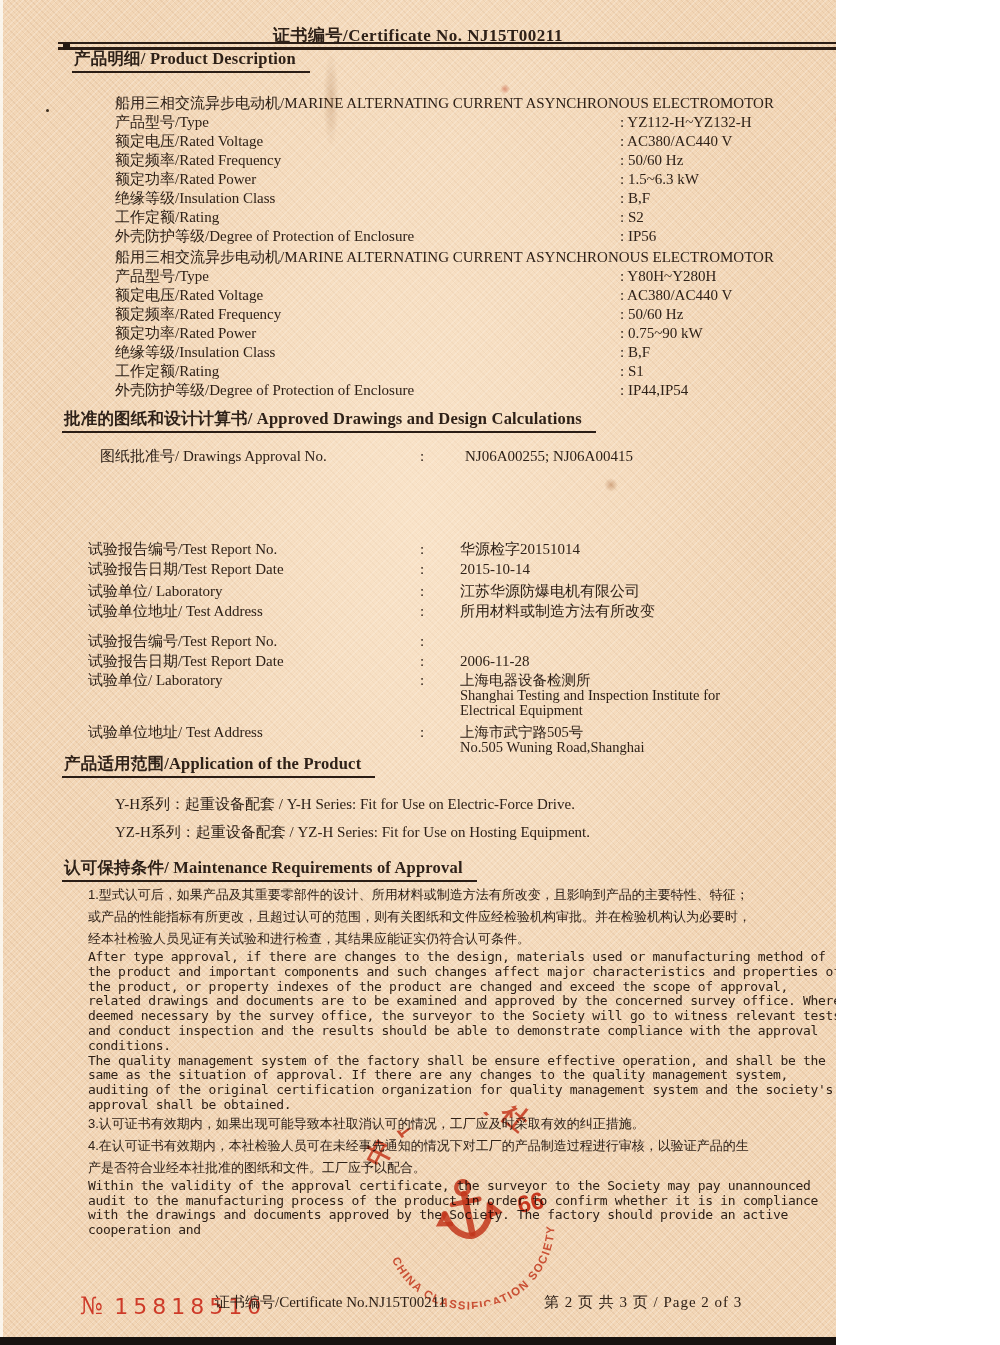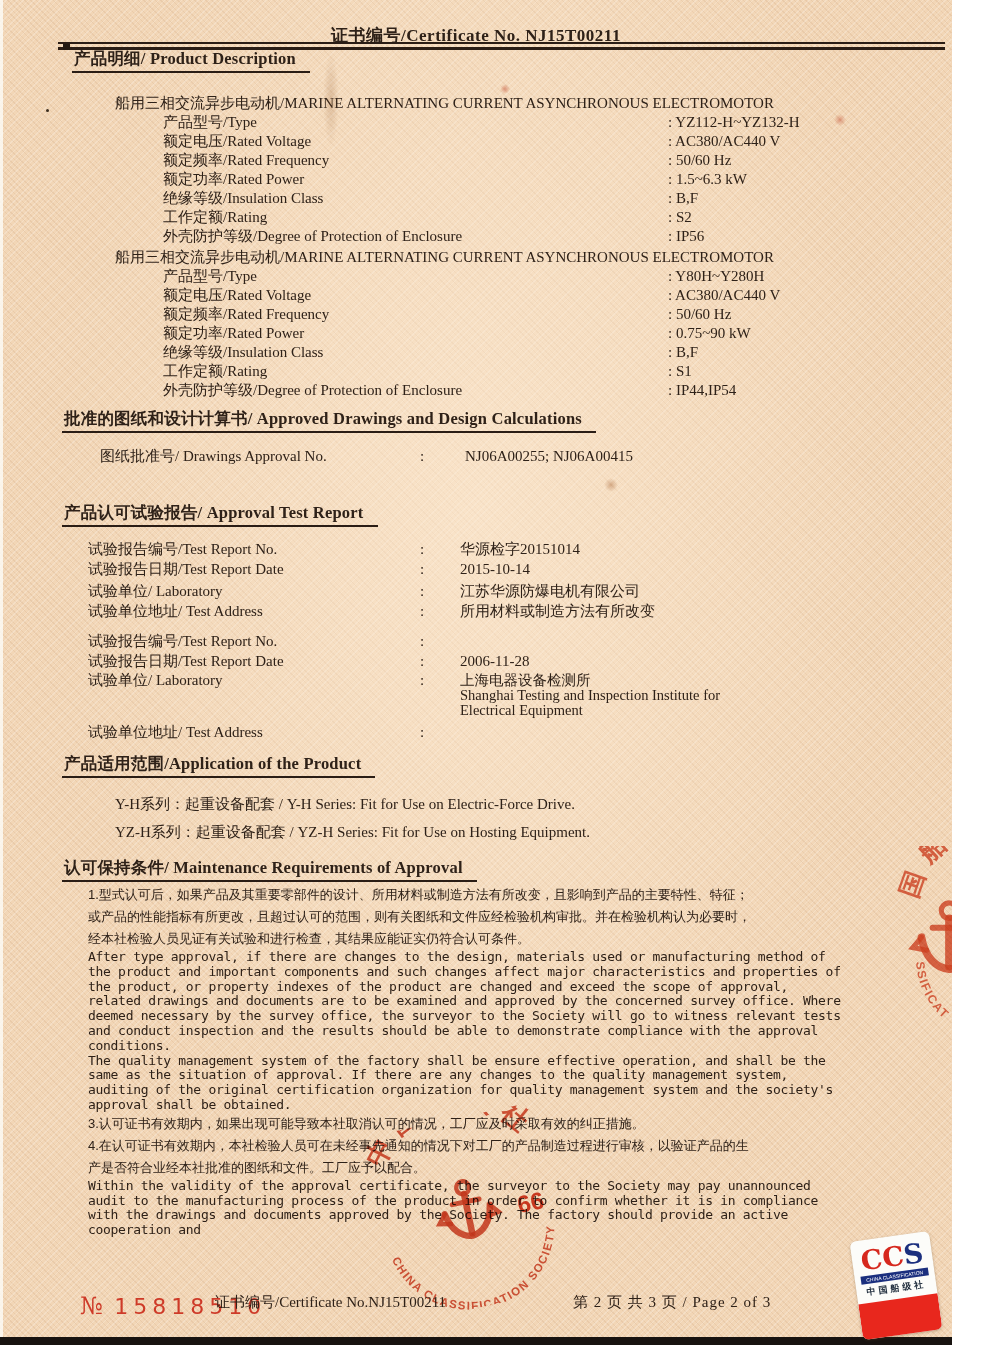--- a/index.html
+++ b/index.html
@@ -1,55 +1,55 @@
 <!DOCTYPE html>
 <html><head>
 <meta charset="utf-8">
 <style>
   html,body{margin:0;padding:0;background:#ffffff;}
   .paper{
-    position:relative;width:952px;height:1345px;overflow:hidden;
+    position:relative;width:836px;height:1345px;overflow:hidden;
     background-color:#f2d6b6;
     background-image:
       radial-gradient(ellipse at 50% 38%, rgba(255,238,216,0.55), rgba(0,0,0,0) 62%),
       repeating-linear-gradient(135deg, rgba(255,255,255,0.22) 0 1px, rgba(0,0,0,0) 1px 4px),
       repeating-linear-gradient(45deg, rgba(176,124,82,0.13) 0 1px, rgba(0,0,0,0) 1px 4px);
     color:#2e2118;
     font-family:"Liberation Serif","DejaVu Serif",serif;
   }
   .abs{position:absolute;}
   .center-line{left:0;width:100%;text-align:center;font-weight:bold;font-size:17px;letter-spacing:.5px;}
   .toprule{left:58px;width:887px;height:3px;border-top:2px solid #2a1d15;border-bottom:3px solid #2a1d15;}
   .sec-title{font-weight:bold;font-size:16.5px;letter-spacing:.2px;
     border-bottom:2px solid #2a1d15;display:inline-block;padding:0 14px 1px 2px;}
   .spec-block{left:115px;width:845px;font-size:15px;line-height:19px;}
   .spec-head{white-space:nowrap;}
   .spec-row{display:flex;}
-  .spec-label{flex:0 0 505px;white-space:nowrap;margin-left:48px;}
+  .spec-label{flex:0 0 505px;white-space:nowrap;}
   .spec-value{white-space:nowrap;}
   .kv{display:flex;font-size:15px;line-height:19.5px;}
   .kv .lbl{white-space:nowrap;}
   .kv .col{text-align:left;}
   .kv .val{white-space:pre-line;}
   .draw-row{left:100px;width:860px;}
   .draw-row .lbl{flex:0 0 320px;}
   .draw-row .col{flex:0 0 45px;}
   .tr-block{left:88px;width:880px;}
   .tr-block .lbl{flex:0 0 332px;}
   .tr-block .col{flex:0 0 40px;}
   .tr-gap{height:3px;}
   .val-multi{line-height:14.8px;padding-top:2px;font-size:14.5px;}
   .app-item{left:115px;width:840px;font-size:15px;white-space:nowrap;}
   .maint{left:88px;width:868px;}
   .mzh{font-size:13px;line-height:22px;white-space:pre-line;font-family:Liberation Sans, sans-serif;}
   .men{font-size:13px;line-height:14.8px;white-space:pre-line;font-family:"DejaVu Sans Mono","Liberation Mono",monospace;letter-spacing:-0.3px;}
   .footer-serial{left:80px;top:1292px;color:#ce3a28;font-size:24px;letter-spacing:2px;font-family:"DejaVu Serif","Liberation Serif",serif;}
   .footer-serial .digits{font-size:22px;letter-spacing:5px;font-family:"DejaVu Sans","Liberation Sans",sans-serif;}
   .footer-cert{left:215px;top:1293px;font-size:15px;}
-  .footer-page{left:573px;top:1293px;font-size:15px;letter-spacing:1px;}
+  .footer-page{left:544px;top:1293px;font-size:15px;letter-spacing:1px;}
   .edge-right{left:986px;top:0;width:14px;height:1345px;background:linear-gradient(to right,#efe9dd,#fbfaf6 40%);}
   .edge-left{left:0;top:0;width:3px;height:1345px;background:#fdfcf9;opacity:.8;}
   .edge-bottom{left:0;top:1337px;width:988px;height:8px;background:#181310;}
   .stain{border-radius:50%;pointer-events:none;}
   .stain-streak{left:323px;top:52px;width:16px;height:95px;background:radial-gradient(ellipse at center,rgba(150,96,52,.25),rgba(0,0,0,0) 70%);}
   .stain-a{left:500px;top:84px;width:10px;height:10px;background:radial-gradient(circle,rgba(190,70,40,.5),rgba(0,0,0,0) 70%);}
   .stain-b{left:834px;top:114px;width:12px;height:12px;background:radial-gradient(circle,rgba(190,70,40,.45),rgba(0,0,0,0) 70%);}
   .stain-c{left:604px;top:478px;width:14px;height:14px;background:radial-gradient(circle,rgba(160,90,40,.4),rgba(0,0,0,0) 70%);}
   .mark-a{left:63px;top:44px;width:7px;height:6px;background:#241a12;}
   .mark-b{left:46px;top:109px;width:3px;height:3px;background:#3a2c1e;border-radius:50%;}
@@ -157,23 +157,20 @@
 
   <div class="abs" style="left:62px;top:408px">
     <span class="sec-title">批准的图纸和设计计算书/ Approved Drawings and Design Calculations</span>
   </div>
   <div class="abs kv draw-row" style="top:447px">
     <span class="lbl">图纸批准号/ Drawings Approval No.</span>
     <span class="col">:</span>
     <span class="val">NJ06A00255; NJ06A00415</span>
   </div>
 
-  <div class="abs" style="left:62px;top:502px">
-    <span class="sec-title">产品认可试验报告/ Approval Test Report</span>
-  </div>
 
   <div class="abs tr-block" style="top:540px">
     <div class="kv">
         <span class="lbl">试验报告编号/Test Report No.</span>
         <span class="col">:</span>
         <span class="val">华源检字20151014</span>
       </div>
     <div class="kv">
         <span class="lbl">试验报告日期/Test Report Date</span>
         <span class="col">:</span>
@@ -205,20 +202,22 @@
     <div class="kv">
         <span class="lbl">试验单位/ Laboratory</span>
         <span class="col">:</span>
         <span class="val val-multi">上海电器设备检测所
 Shanghai Testing and Inspection Institute for
 Electrical Equipment</span>
       </div>
     <div class="kv" style="margin-top:6px">
         <span class="lbl">试验单位地址/ Test Address</span>
         <span class="col">:</span>
+        <span class="val val-multi">上海市武宁路505号
+No.505 Wuning Road,Shanghai</span>
       </div>
   </div>
 
   <div class="abs" style="left:62px;top:753px">
     <span class="sec-title">产品适用范围/Application of the Product</span>
   </div>
   <div class="abs app-item" style="top:795px">Y-H系列：起重设备配套 / Y-H Series: Fit for Use on Electric-Force Drive.</div>
   <div class="abs app-item" style="top:823px">YZ-H系列：起重设备配套 / YZ-H Series: Fit for Use on Hosting Equipment.</div>
 
   <div class="abs" style="left:62px;top:857px">

